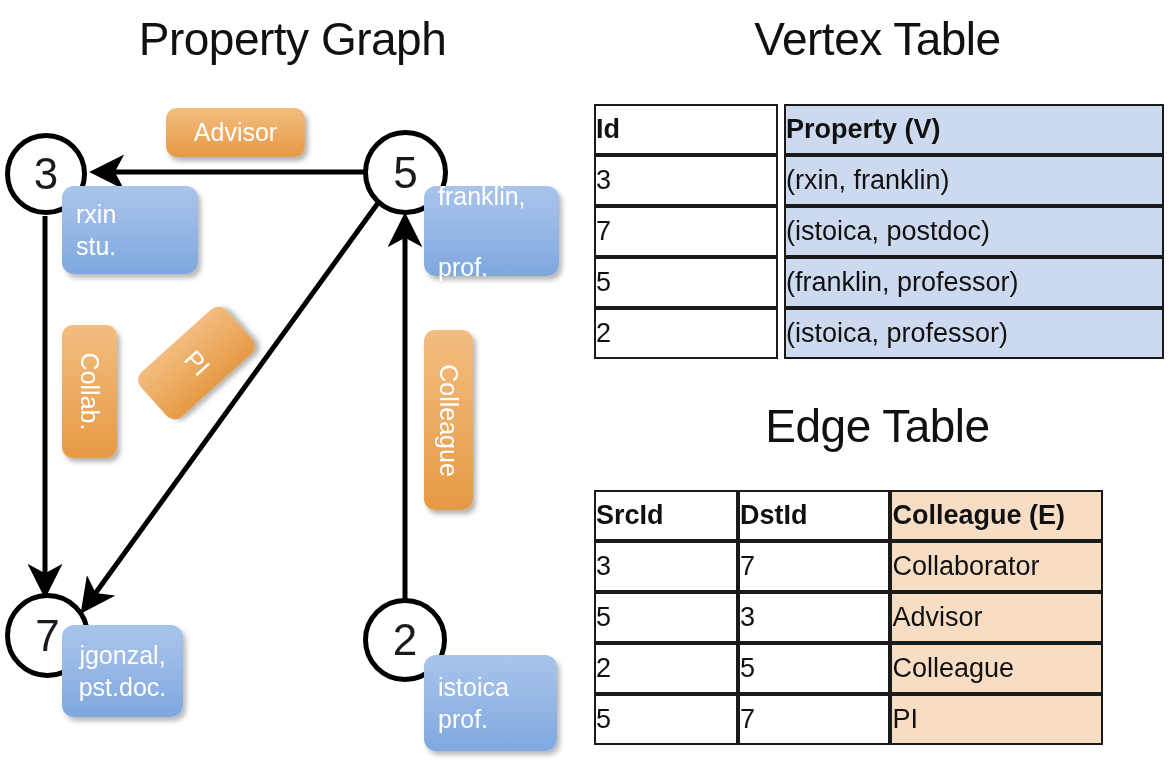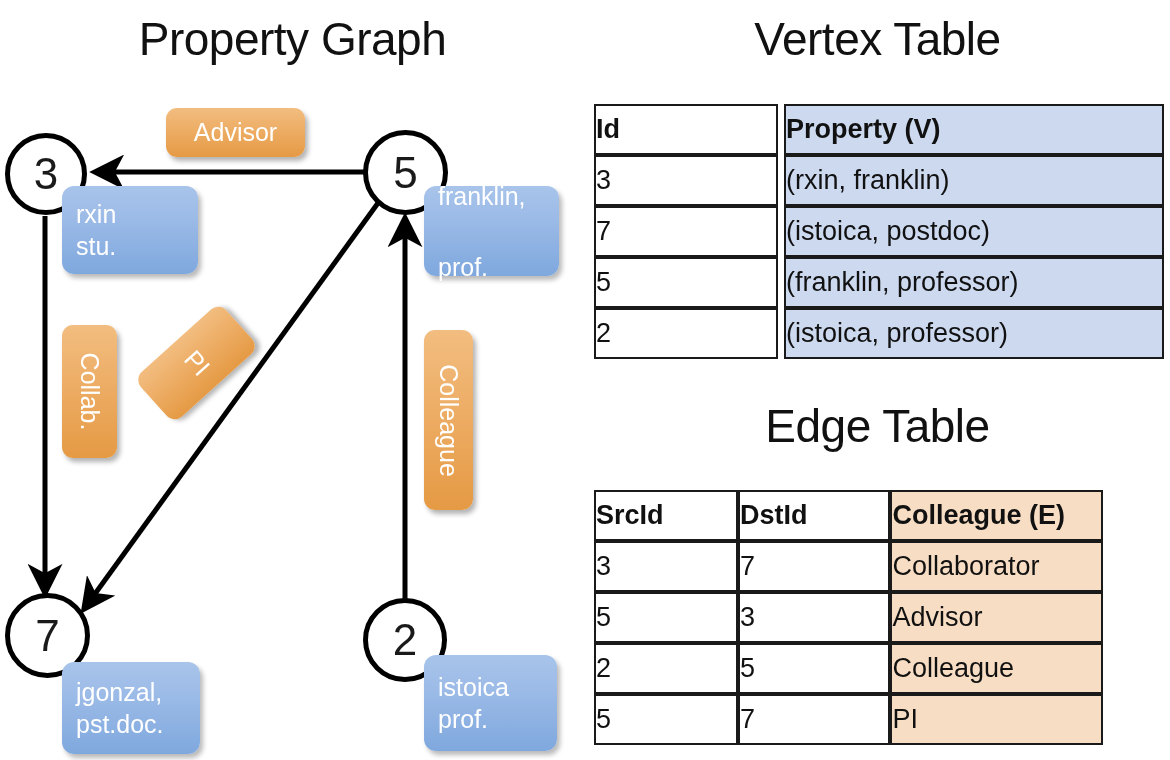--- a/index.html
+++ b/index.html
@@ -160,21 +160,21 @@
   <div class="prop-box" style="left:62px; top:186px; width:136px; height:88px;">
     <span>rxin</span>
     <span>stu.</span>
   </div>
 
   <div class="prop-box" style="left:424px; top:186px; width:135px; height:90px;gap:39px;">
     <span>franklin,</span>
     <span>prof.</span>
   </div>
 
-  <div class="prop-box" style="left:62px; top:662px; width:138px; height:92px;">
+  <div class="prop-box" style="left:62px; top:625px; width:121px; height:92px;align-items:center;">
     <span>jgonzal,</span>
     <span>pst.doc.</span>
   </div>
 
   <div class="prop-box" style="left:424px; top:655px; width:133px; height:96px;">
     <span>istoica</span>
     <span>prof.</span>
   </div>
 
   <div class="edge-label" style="left:166px; top:108px; width:139px; height:49px;">Advisor</div>

